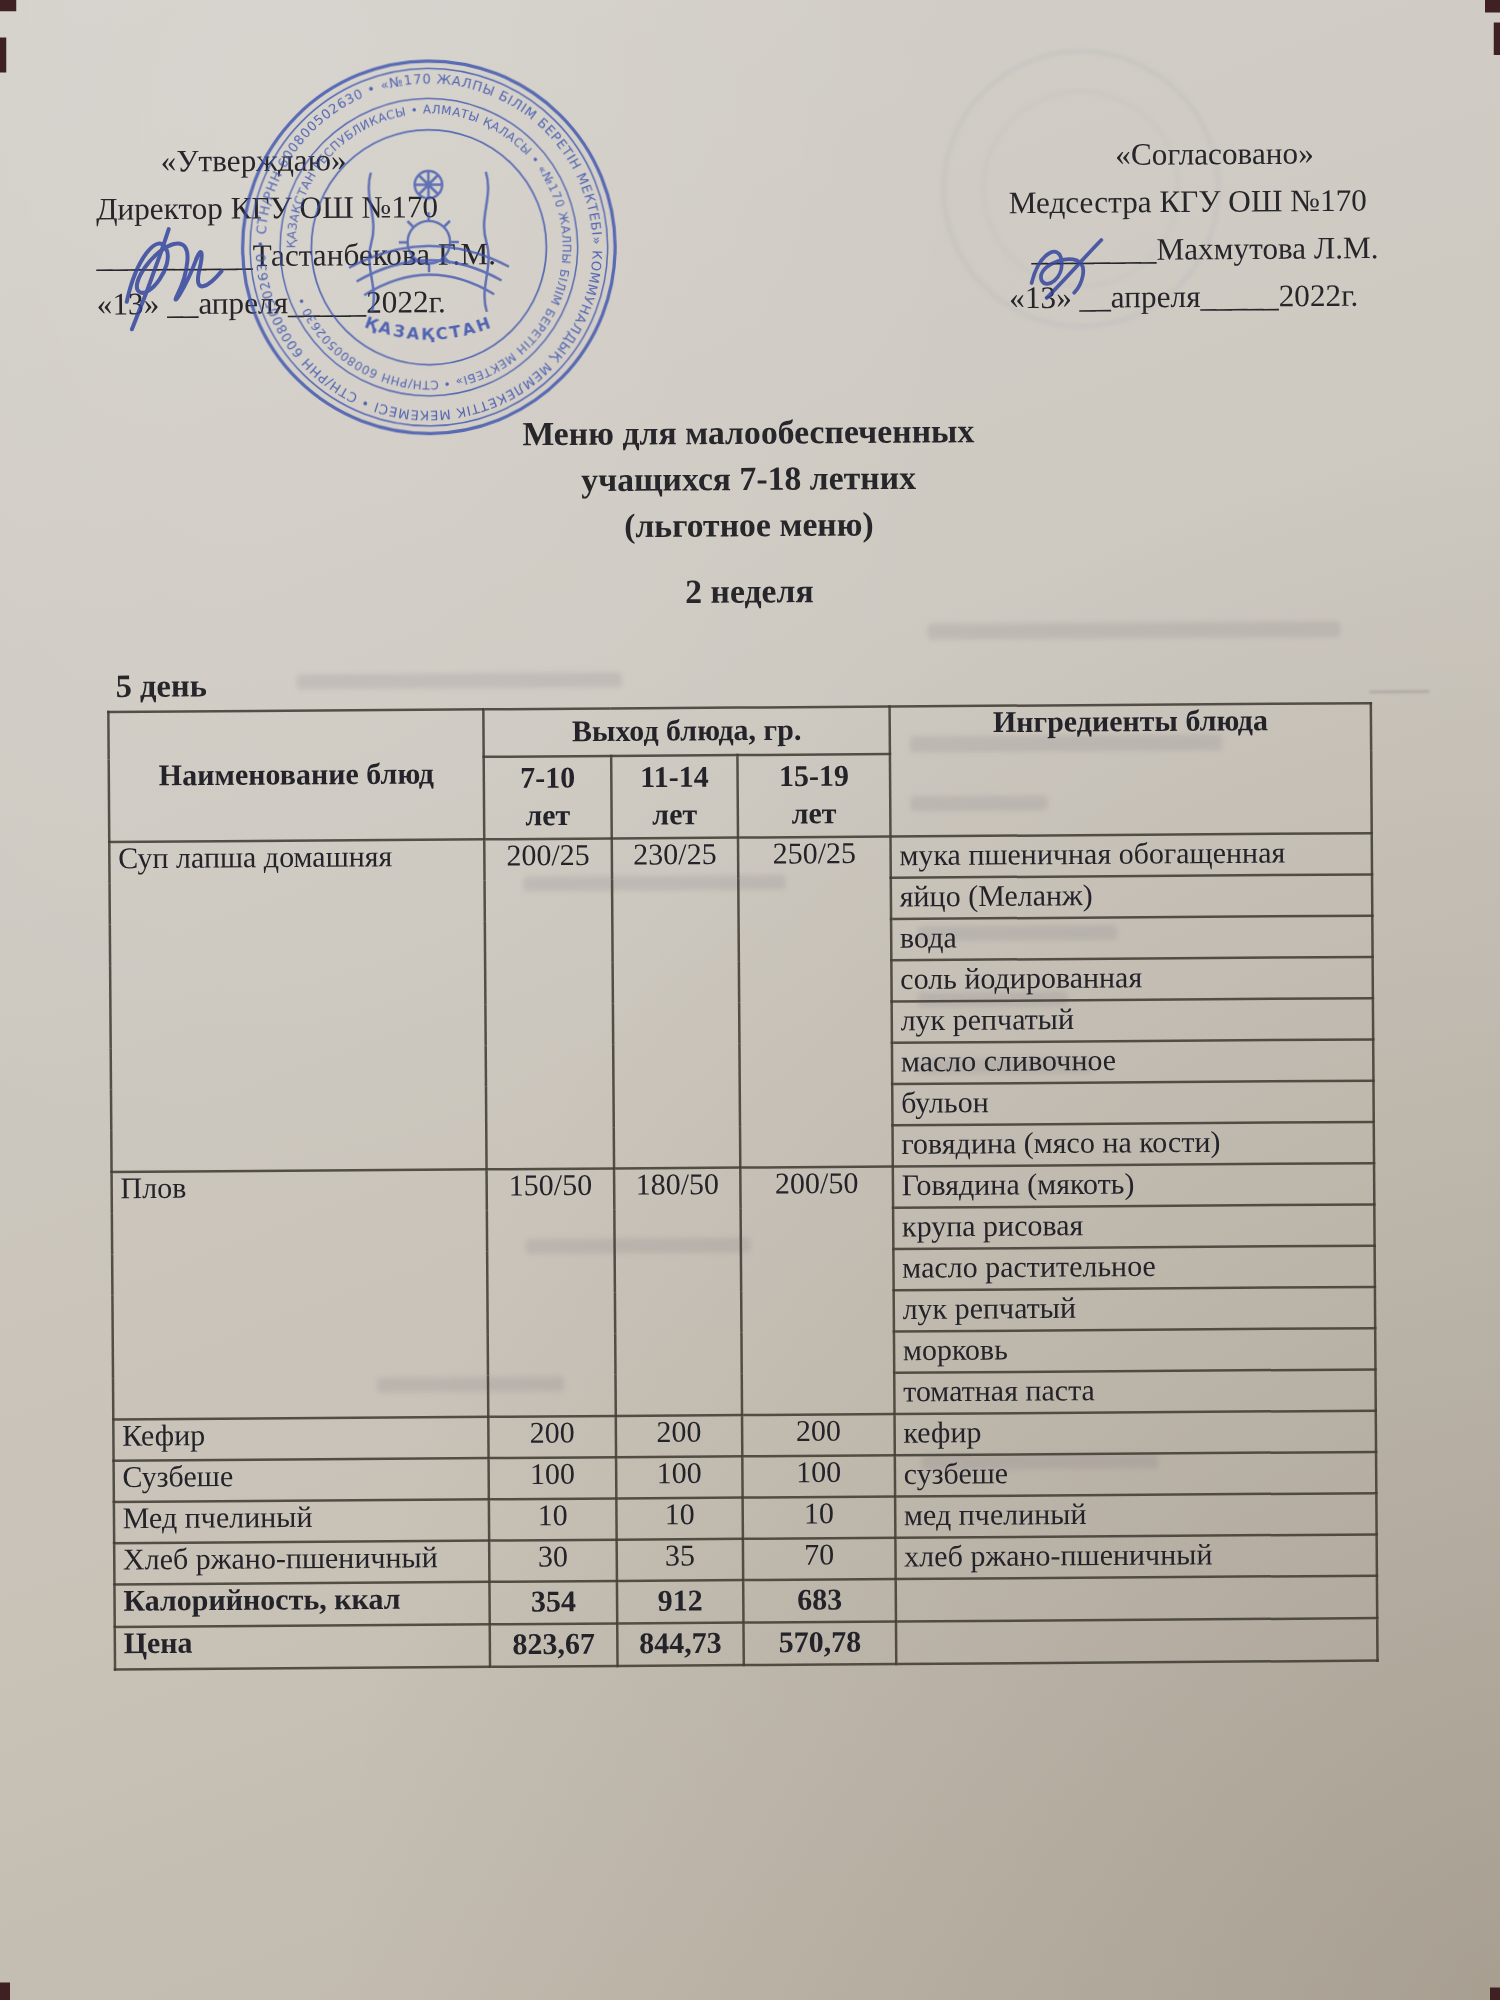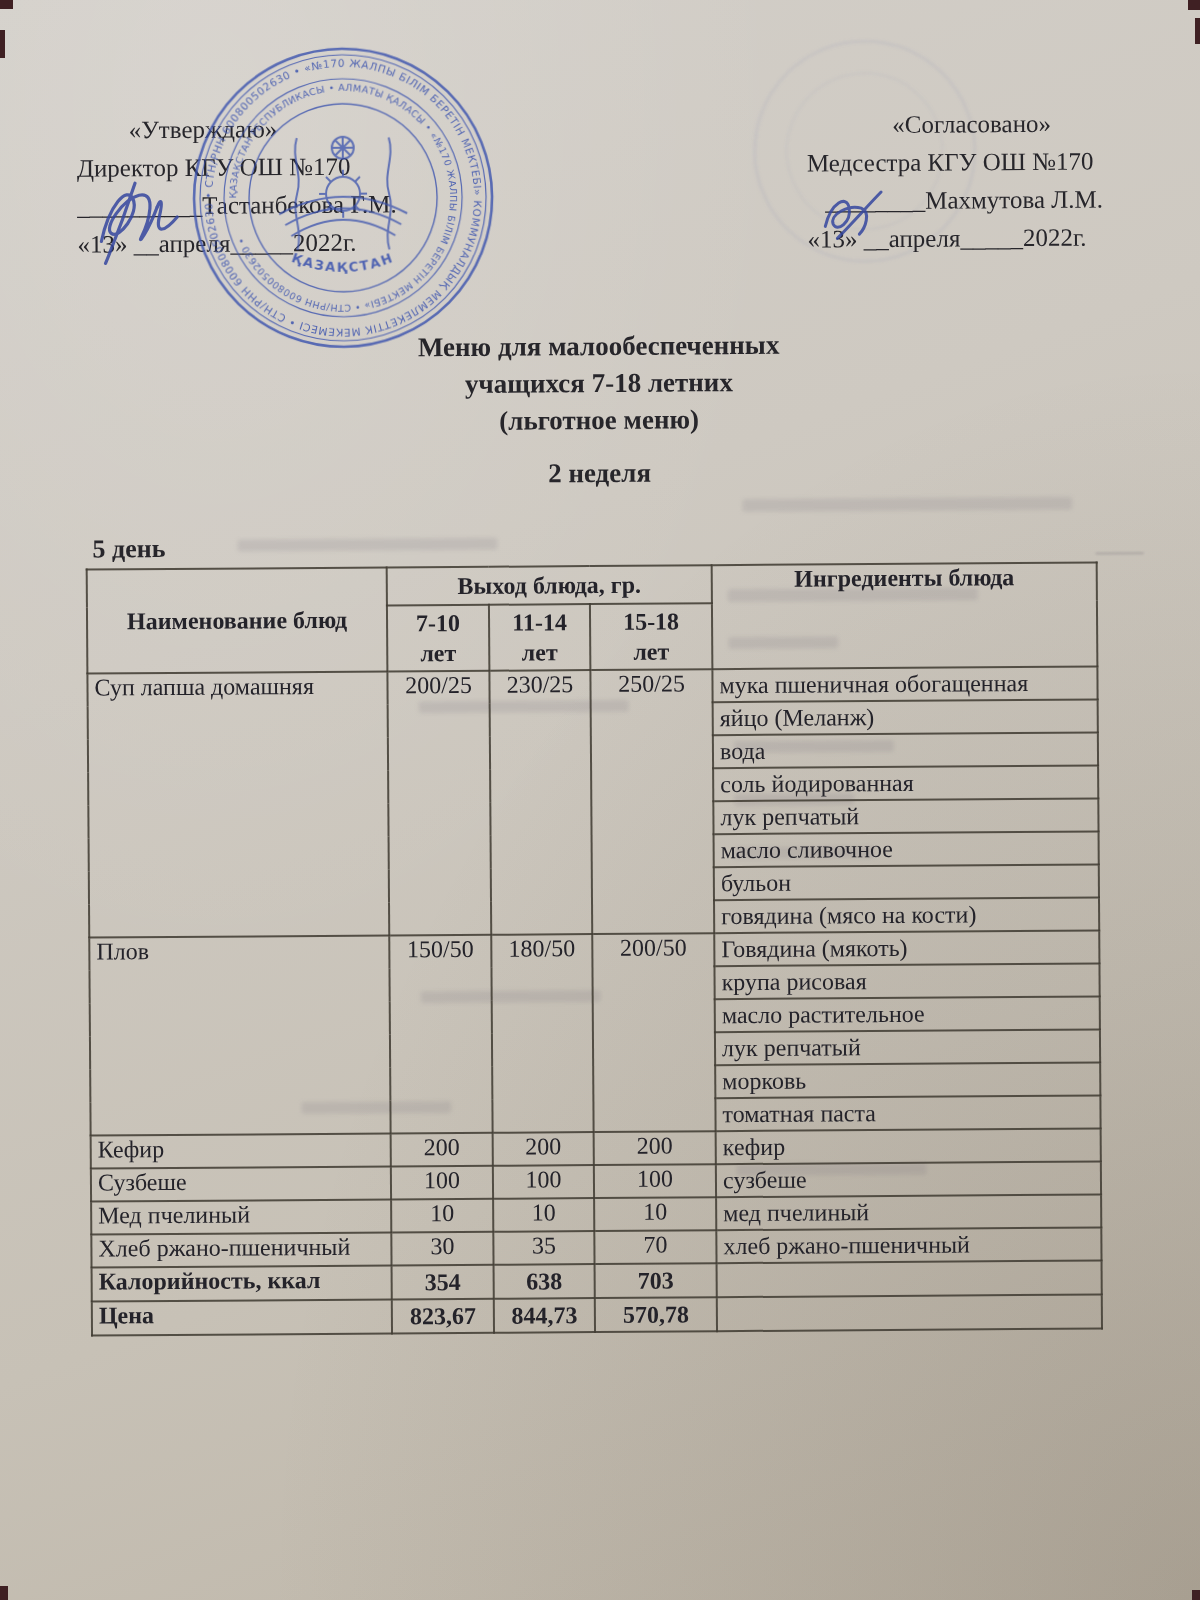--- a/index.html
+++ b/index.html
@@ -171,21 +171,21 @@
       <tr>
         <td class="hname" rowspan="2">Наименование блюд</td>
         <td class="hout" colspan="3">Выход блюда, гр.</td>
         <td class="hing" rowspan="2">Ингредиенты блюда</td>
       </tr>
       <tr>
         <td class="hage">7-10
 лет</td>
         <td class="hage">11-14
 лет</td>
-        <td class="hage">15-18
+        <td class="hage">15-19
 лет</td>
       </tr>
 
       <tr>
         <td class="dname" rowspan="8">Суп лапша домашняя</td>
         <td class="num" rowspan="8">200/25</td>
         <td class="num" rowspan="8">230/25</td>
         <td class="num" rowspan="8">250/25</td>
         <td class="ing">мука пшеничная обогащенная</td>
       </tr>
@@ -259,22 +259,22 @@
         <td class="dname">Хлеб ржано-пшеничный</td>
         <td class="num">30</td>
         <td class="num">35</td>
         <td class="num">70</td>
         <td class="ing">хлеб ржано-пшеничный</td>
       </tr>
 
       <tr class="total">
         <td class="dname">Калорийность, ккал</td>
         <td class="tnum">354</td>
-        <td class="tnum">638</td>
-        <td class="tnum">703</td>
+        <td class="tnum">912</td>
+        <td class="tnum">683</td>
         <td class="ing"></td>
       </tr>
       <tr class="total">
         <td class="dname">Цена</td>
         <td class="tnum">823,67</td>
         <td class="tnum">844,73</td>
         <td class="tnum">570,78</td>
         <td class="ing"></td>
       </tr>
     </tbody>

